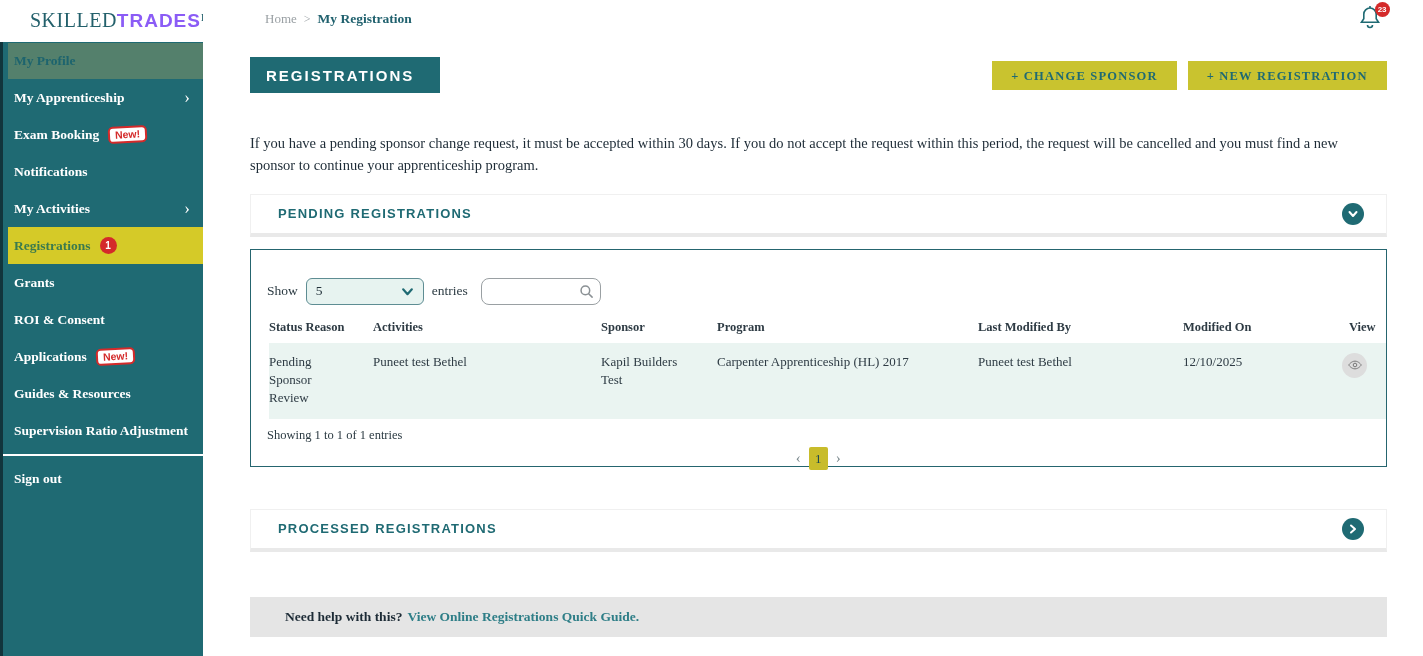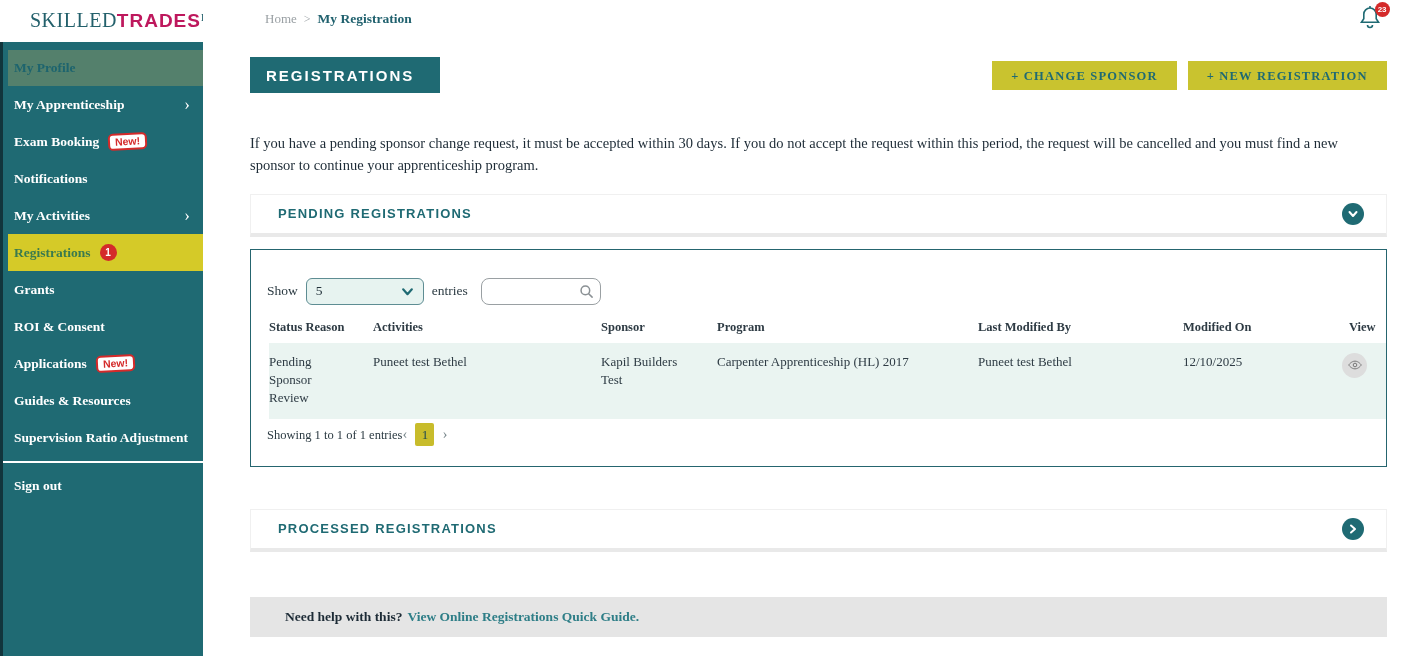--- a/index.html
+++ b/index.html
@@ -5,23 +5,23 @@
   * { margin:0; padding:0; box-sizing:border-box; }
   html,body { width:1423px; height:656px; overflow:hidden; background:#fff;
               font-family:"Liberation Serif", serif; }
   .app { display:flex; width:1423px; height:656px; }
 
   
   .sidebar { position:relative; width:203px; flex:0 0 203px; background:#1F6A73; }
   .sidebar::before { content:""; position:absolute; left:0; top:42px; bottom:0; width:3px; background:#11353c; }
   .logo { background:#fff; height:42px; padding:9px 0 0 30px; white-space:nowrap; cursor:pointer; }
   .logo-skilled { font-family:"Liberation Serif",serif; font-size:20px; color:#23606B; letter-spacing:.5px; }
-  .logo-trades  { font-family:"Liberation Sans",sans-serif; font-weight:bold; font-size:19px; color:#be185d; letter-spacing:1px;margin-top:12px; }
+  .logo-trades  { font-family:"Liberation Sans",sans-serif; font-weight:bold; font-size:19px; color:#8b5cf6; letter-spacing:1px;margin-top:12px; }
   .logo-bc { font-family:"Liberation Serif",serif; font-size:10px; color:#23606B; vertical-align:super; }
-  .menu { padding-top:8px;text-align:center; }
+  .menu { padding-top:1px;text-align:center; }
   .mi { position:relative; display:flex; align-items:center; height:37px; padding-left:14px;
         color:#fff; font-weight:bold; font-size:13.5px; cursor:pointer; }
   .mi-profile { height:36px; margin-left:8px; padding-left:6px; background:#54806C; color:#1D646E; }
   .mi-active  { margin-left:8px; padding-left:6px; background:#D5CA28; color:#3B7A4E; }
   .chev { margin-left:auto; margin-right:13px; font-size:17px; font-weight:normal; line-height:1; }
   .new-badge { margin-left:9px; background:#fff; color:#D42A2A; border:2px solid #D42A2A;
                border-radius:5px; padding:0 5px 1px 5px; font-family:"Liberation Sans",sans-serif;
                font-size:10.5px; font-weight:bold; transform:rotate(-3deg); }
   .count-badge { margin-left:9px; background:#D42A2A; color:#fff; border-radius:50%;
                  width:17px; height:17px; display:inline-flex; align-items:center; justify-content:center;
@@ -70,21 +70,21 @@
   .searchbox svg { position:absolute; right:7px; top:6px; }
 
   .tgrid { display:grid; grid-template-columns:104px 228px 116px 261px 205px 155px 1fr; padding-left:18px; }
   .thead { margin-top:15px; padding-bottom:8px; font-weight:bold; font-size:12.5px; color:#2E3B44; }
   .thead > div { padding-right:10px; }
   .trow { background:#EAF4F1; padding:10px 0 12px 18px; font-size:13px; color:#2E3B44; line-height:1.4; }
   .trow > div { padding-right:28px; }
   .cell-view { display:flex; justify-content:center; padding-right:14px !important; }
   .eye-btn { width:25px; height:25px; border-radius:50%; background:#DDDDDD; border:none; cursor:pointer;
              display:flex; align-items:center; justify-content:center; }
-  .tfoot { display:flex; }
+  .tfoot { display:flex; flex-direction:column; }
   .summary { padding:9px 0 0 16px; font-size:12.5px; color:#2B3A42; }
   .pagination { display:flex; align-items:center; justify-content:center; margin-top:4px; gap:8px; }
   .pg-chev { color:#7C8A8E; font-size:15px; cursor:pointer; line-height:1; }
   .pg-cur { background:#C8BC2B; color:#1F4A52; width:19px; height:23px; border-radius:2px;
             display:flex; align-items:center; justify-content:center; font-size:13px; cursor:pointer; }
 
   .acc-processed { margin-top:42px; }
 
   .help-banner { margin-top:45px; height:40px; background:#e5e5e5; display:flex; align-items:center; padding-left:35px; }
   .help-text { font-weight:bold; font-size:13.5px; color:#1D2B36; }

